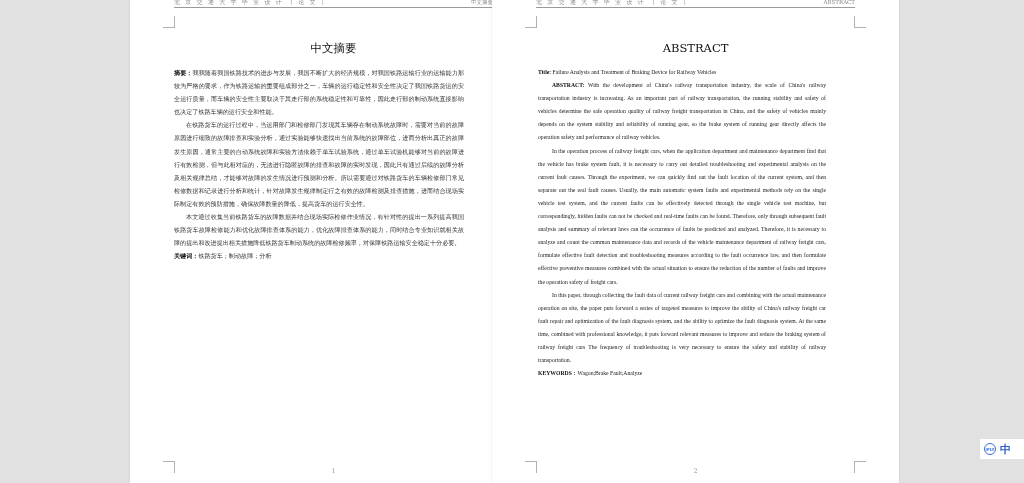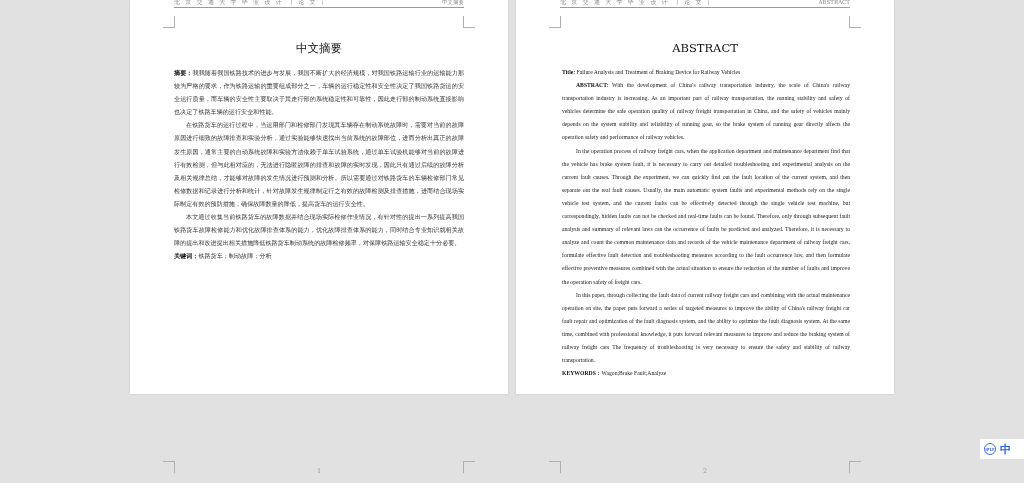--- a/index.html
+++ b/index.html
@@ -2,25 +2,26 @@
 <html><head>
 <meta charset="utf-8">
 <style>
   html, body { margin: 0; padding: 0; }
   body {
     width: 1024px; height: 483px; overflow: hidden;
     background: #e1e1e1; position: relative;
     font-family: "DejaVu Serif", "Liberation Serif", serif;
   }
   .page {
-    position: absolute; top: 0; height: 394px; background: #ffffff;
+    position: absolute; top: 0; height: 483px; background: #ffffff;
     box-shadow: 0 0 2px rgba(0,0,0,0.12);
+    padding-left: 29px;
   }
   #page1 { left: 130px; width: 378px; }
-  #page2 { left: 516px; width: 378px; }
+  #page2 { left: 492px; width: 378px; }
   .hdr {
     position: absolute; top: 0; left: 44px; right: 44px; height: 7px;
     border-bottom: 1px solid #9a9a9a;
     font-size: 6px; color: #8a8a8a; line-height: 6px;
   }
   .hdr .l { position: absolute; left: 0; top: -1px; letter-spacing: 5.3px; font-family: "DejaVu Sans", sans-serif; }
   .hdr .r { position: absolute; right: 0; top: -1px; font-size: 5.5px; }
   .crop { position: absolute; width: 11px; height: 11px; border-color: #b0b0b0; border-style: solid; border-width: 0; }
   .crop.tl { top: 16px; left: 33px; border-right-width: 1px; border-bottom-width: 1px; }
   .crop.tr { top: 16px; right: 33px; border-left-width: 1px; border-bottom-width: 1px; }

